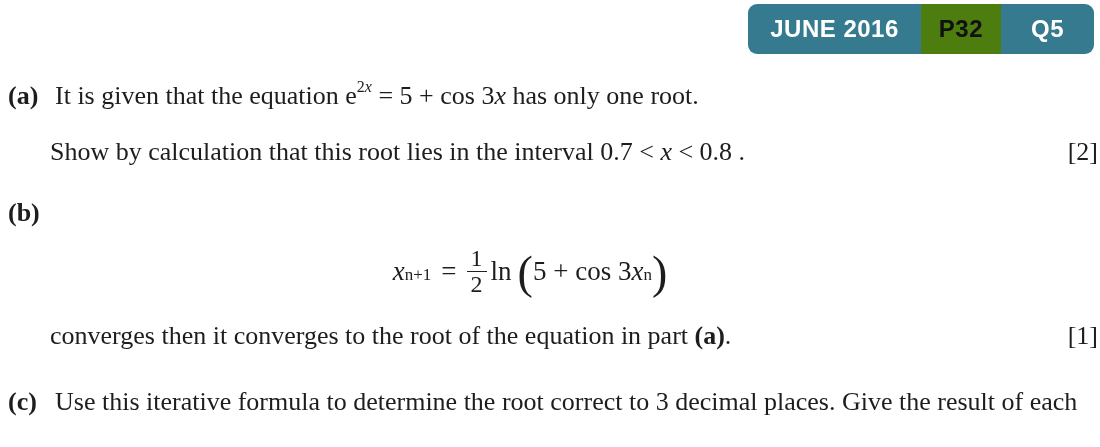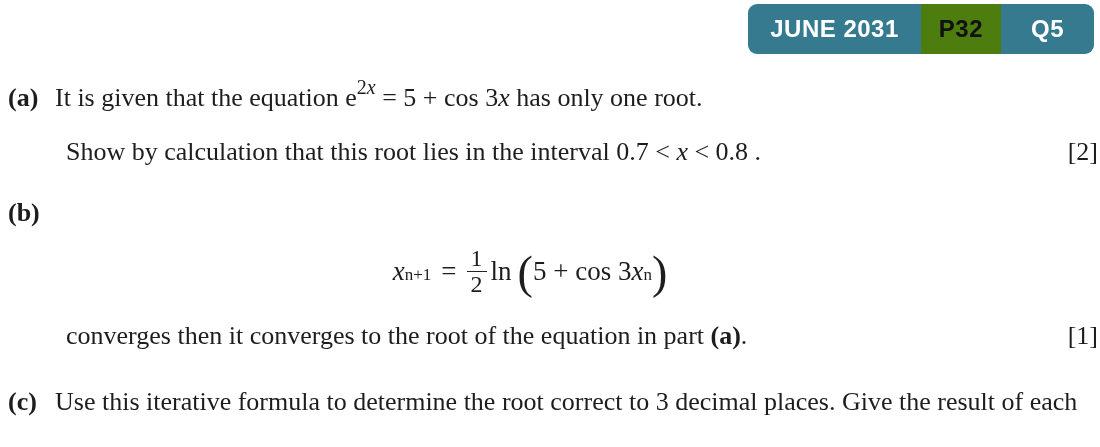--- a/index.html
+++ b/index.html
@@ -54,26 +54,26 @@
     display: flex;
     align-items: baseline;
     font-size: 26px;
     line-height: 30px;
     white-space: nowrap;
   }
   .row .part-label {
     font-weight: bold;
     flex: 0 0 47px;
   }
-  .row.cont { left: 66px; }
+  .row.cont { left: 50px; }
   .marks { margin-left: auto; }
   .v { font-style: italic; }
   .b { font-weight: bold; }
   sup.exp {
-    font-size: 20px;
+    font-size: 16px;
     position: relative;
     top: -2px;
   }
   sub.idx {
     font-size: 17px;
     position: relative;
     top: 3px;
   }
 
   #row-a1 { top: 74px; }
@@ -117,21 +117,21 @@
     position: relative;
     top: 2px;
   }
 </style>
 </head>
 <body>
 
 <div class="page">
 
   <div class="badge">
-    <div class="badge-session">JUNE 2031</div>
+    <div class="badge-session">JUNE 2016</div>
     <div class="badge-paper">P32</div>
     <div class="badge-q">Q5</div>
   </div>
 
   <div class="row" id="row-a1">
     <span class="part-label">(a)</span>
     <span>
       <span>It is given that the equation e</span><sup class="exp"><span>2</span><span class="v">x</span></sup><span> = 5 + cos 3</span><span class="v">x</span><span> has only one root.</span>
     </span>
   </div>

